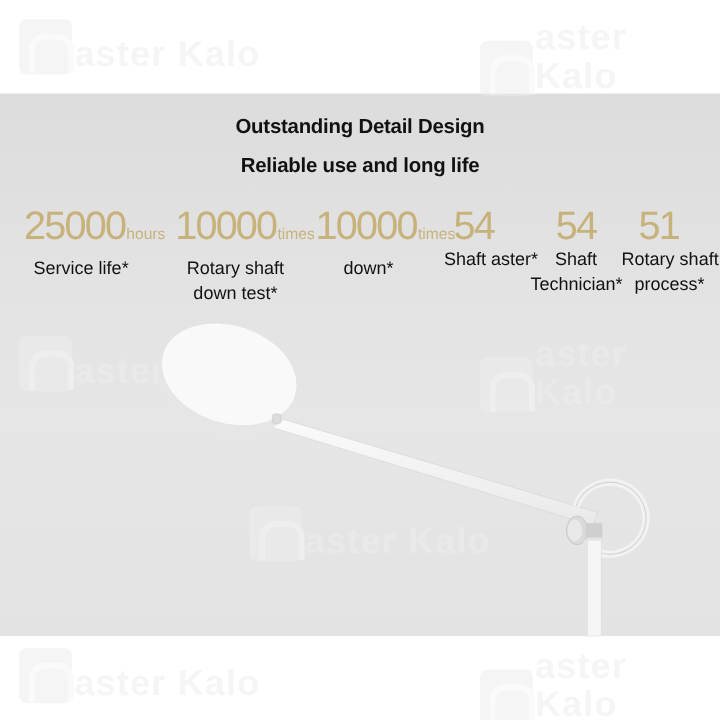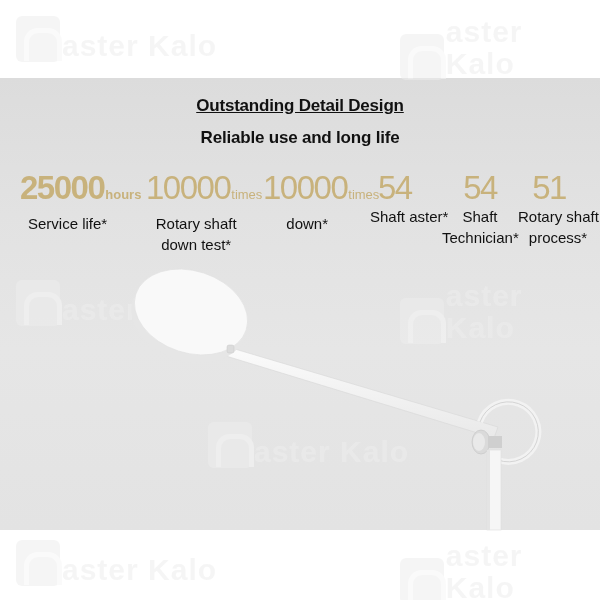--- a/index.html
+++ b/index.html
@@ -9,21 +9,21 @@
     font-family:"Liberation Sans", "DejaVu Sans", sans-serif;
   }
   .band {
     position:absolute; left:0; top:78px; width:600px; height:452px;
     background: linear-gradient(180deg, #dcdcdc 0%, #e2e2e2 30%, #e6e6e6 60%, #e3e3e3 100%);
   }
   .heading {
     position:absolute; left:0; width:600px; text-align:center;
     color:#111; font-weight:bold; font-size:17px; letter-spacing:-0.2px;
   }
-  .h1 { top:96px;text-decoration:underline; }
+  .h1 { top:96px; }
   .h2 { top:128px; }
 
   .stat { position:absolute; top:170px; text-align:center; }
   .num {
     font-size:33px; color:#c8b27c; font-weight:normal; letter-spacing:-1.5px;
     line-height:36px; white-space:nowrap;
   }
   .unit { font-size:13px; color:#c8b27c; letter-spacing:0; margin-left:1px; }
   .lbl { font-size:15px; color:#111; line-height:21px; white-space:nowrap; }
 
@@ -73,21 +73,21 @@
 </div>
 <div class="wm" style="left:400px;top:540px;">
   <div class="logo"></div>
   <span class="txt">aster Kalo</span>
 </div>
 
 <div class="heading h1">Outstanding Detail Design</div>
 <div class="heading h2">Reliable use and long life</div>
 
 <div class="stat" style="left:20px;">
-  <div class="num" style="text-align:left;font-weight:bold;"><span>25000</span><span class="unit">hours</span></div>
+  <div class="num" style="text-align:left;"><span>25000</span><span class="unit">hours</span></div>
   <div class="lbl" style="text-align:left;margin-left:8px;">Service life*</div>
 </div>
 <div class="stat" style="left:146px;">
   <div class="num"><span>10000</span><span class="unit">times</span></div>
   <div class="lbl" style="margin-left:-16px;">Rotary shaft</div>
   <div class="lbl" style="margin-left:-16px;">down test*</div>
 </div>
 <div class="stat" style="left:263px;">
   <div class="num"><span>10000</span><span class="unit">times</span></div>
   <div class="lbl" style="margin-left:-28px;">down*</div>

